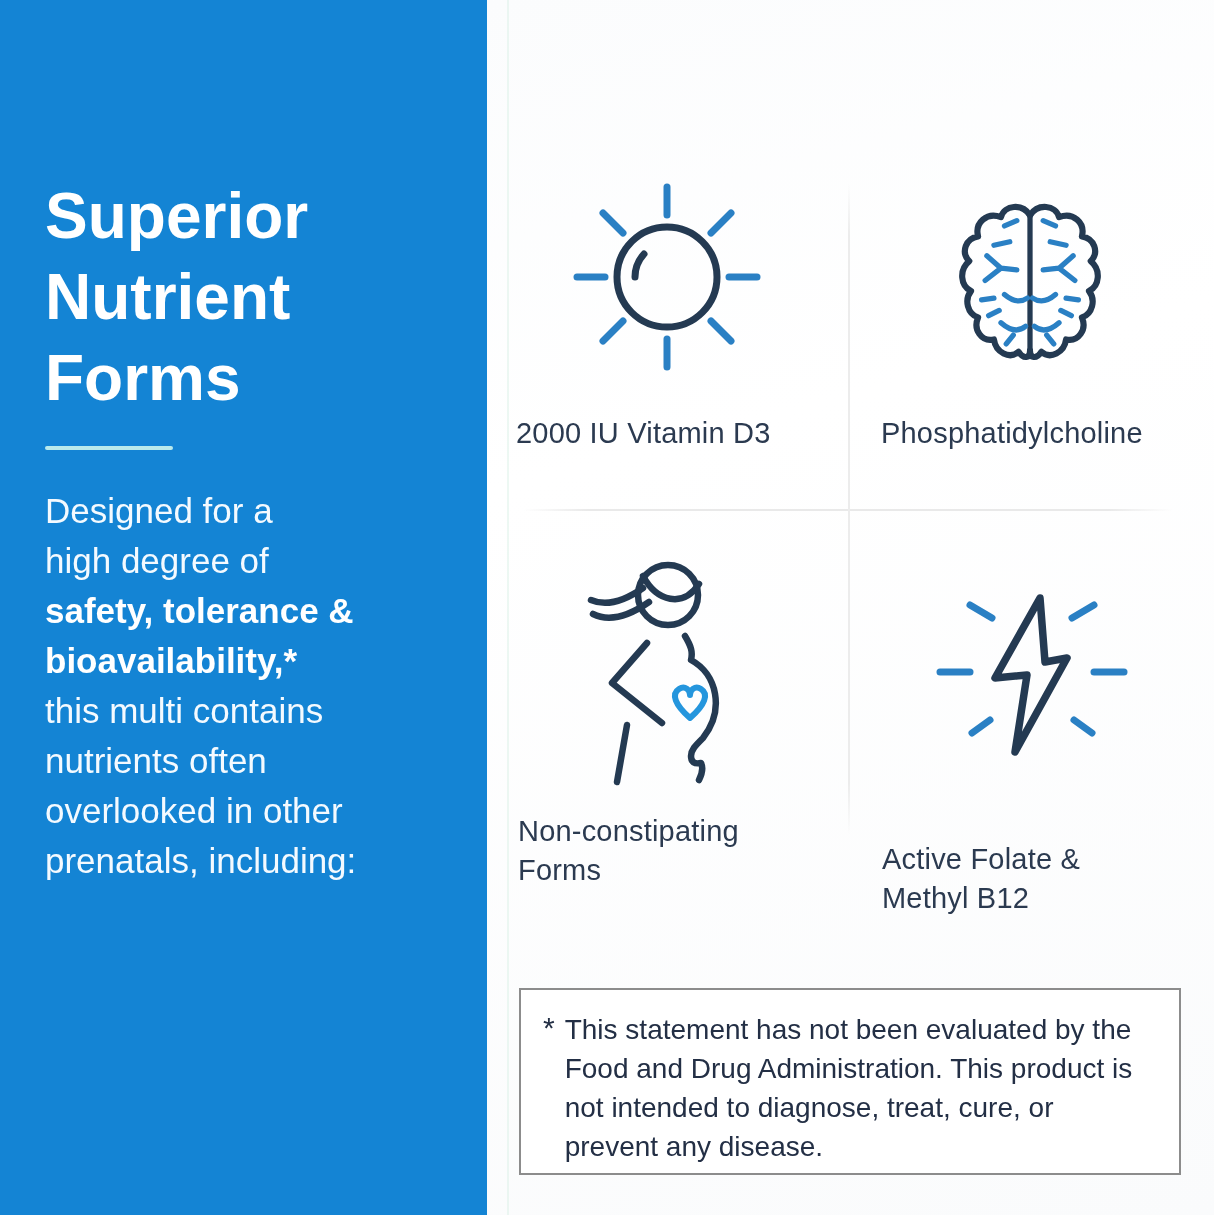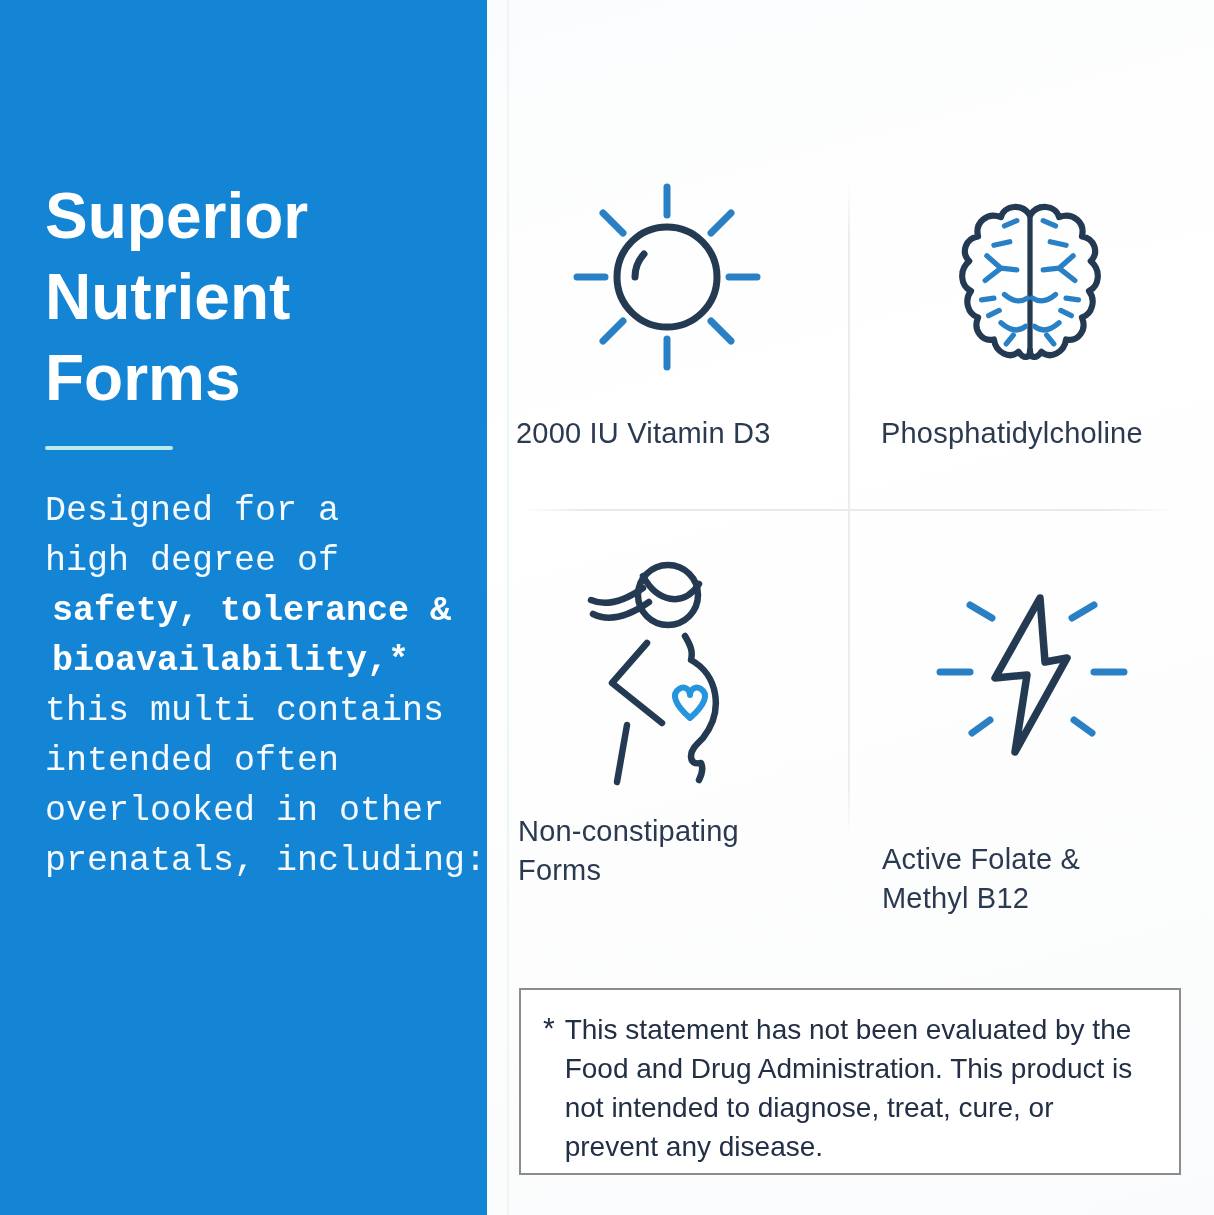--- a/index.html
+++ b/index.html
@@ -18,22 +18,22 @@
     white-space:pre-line;letter-spacing:0px;
   }
   .underline{
     position:absolute;left:45px;top:446px;width:128px;height:4px;
     background:#b9eaec;border-radius:2px;
   }
   .para{
     position:absolute;left:45px;top:486px;width:420px;
     color:#f4faff;font-size:35px;line-height:50px;font-weight:400;
   }
-  .para-line{white-space:nowrap;font-family:Liberation Mono, monospace;}
-  .para-line.bold{font-weight:700;color:#ffffff;margin-left:7px;}
+  .para-line{white-space:nowrap;}
+  .para-line.bold{font-weight:700;color:#ffffff;}
   
   .right-area{
     position:absolute;left:487px;top:0;width:727px;height:1215px;
     background:linear-gradient(165deg,#fbfcfd 0%,#ffffff 35%,#fafbfc 100%);
   }
   .hairline{
     position:absolute;left:507px;top:0;width:2px;height:1215px;
     background:rgba(214,240,228,0.45);
   }
   .divider-h{
@@ -73,21 +73,21 @@
     <div class="heading">Superior
 Nutrient
 Forms</div>
     <div class="underline"></div>
     <div class="para">
       <div class="para-line">Designed for a</div>
       <div class="para-line">high degree of</div>
       <div class="para-line bold">safety, tolerance &amp;</div>
       <div class="para-line bold">bioavailability,*</div>
       <div class="para-line">this multi contains</div>
-      <div class="para-line">intended often</div>
+      <div class="para-line">nutrients often</div>
       <div class="para-line">overlooked in other</div>
       <div class="para-line">prenatals, including:</div>
     </div>
   </div>
 
   <div class="right-area"></div>
   <div class="hairline"></div>
   <div class="divider-h"></div>
   <div class="divider-v"></div>
 

